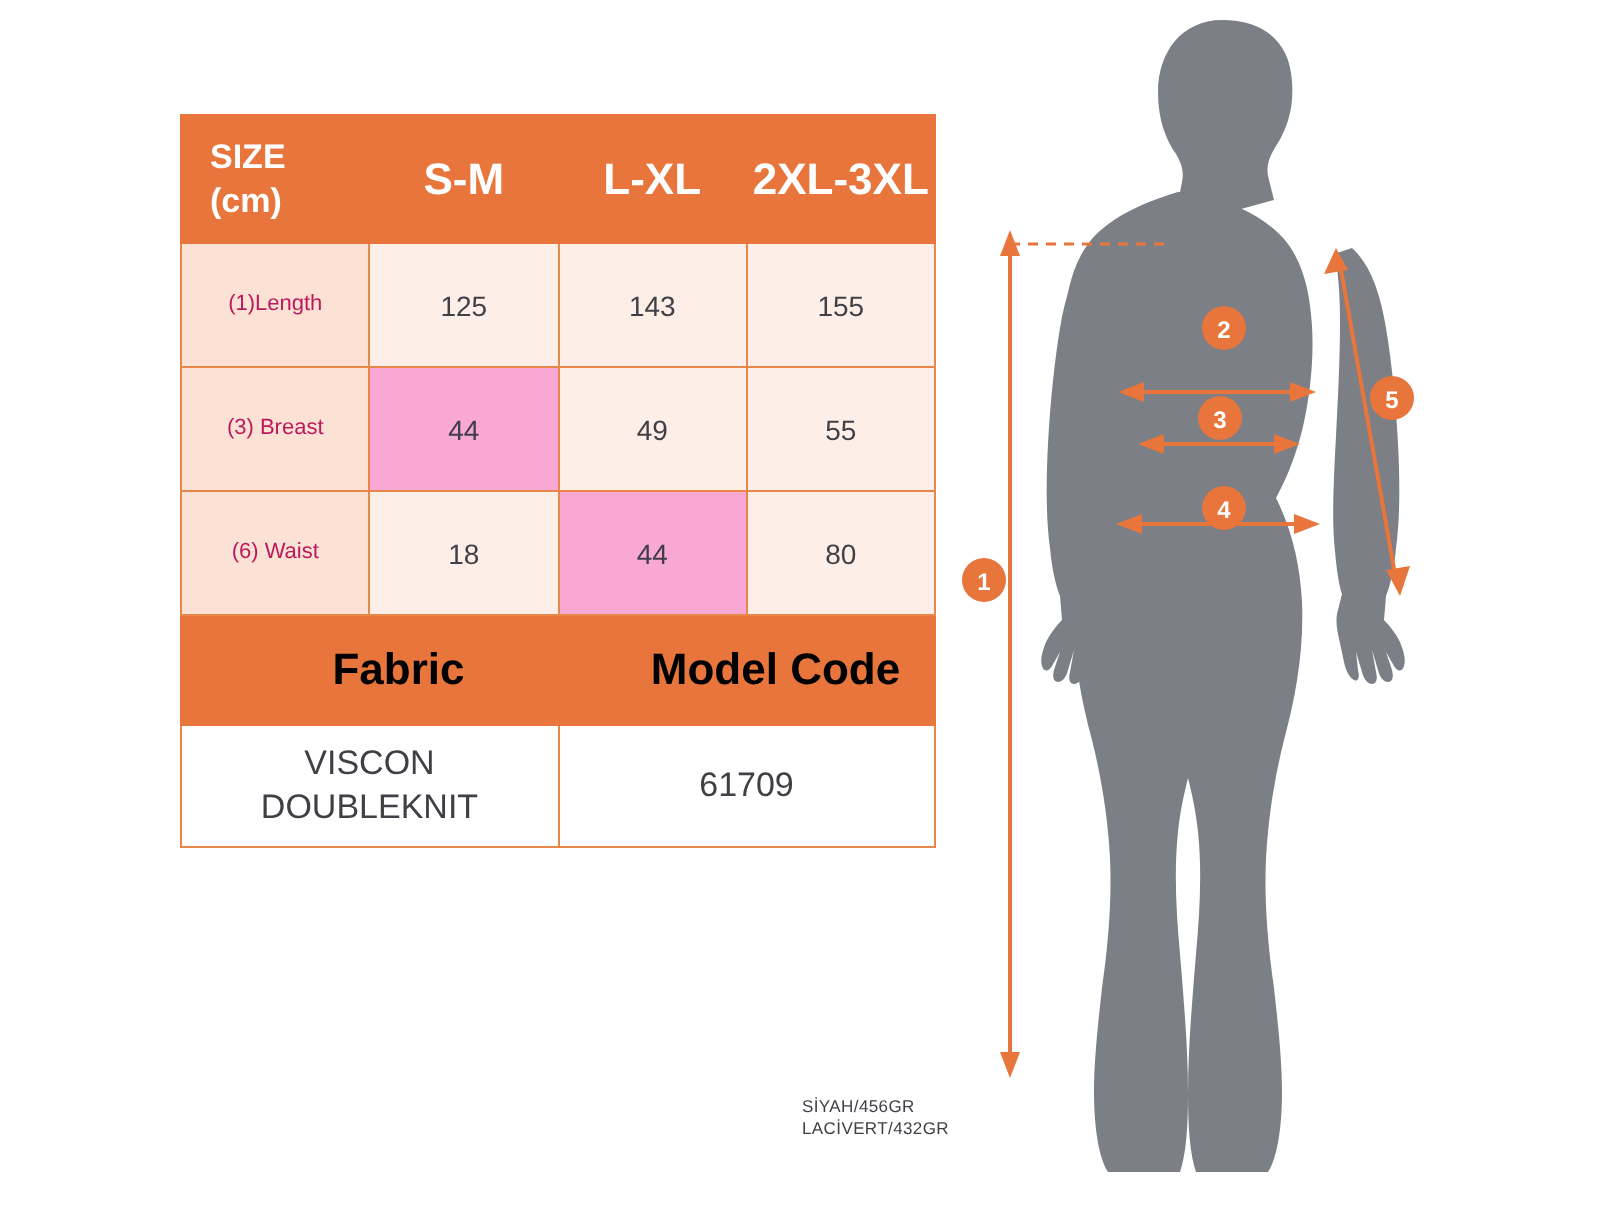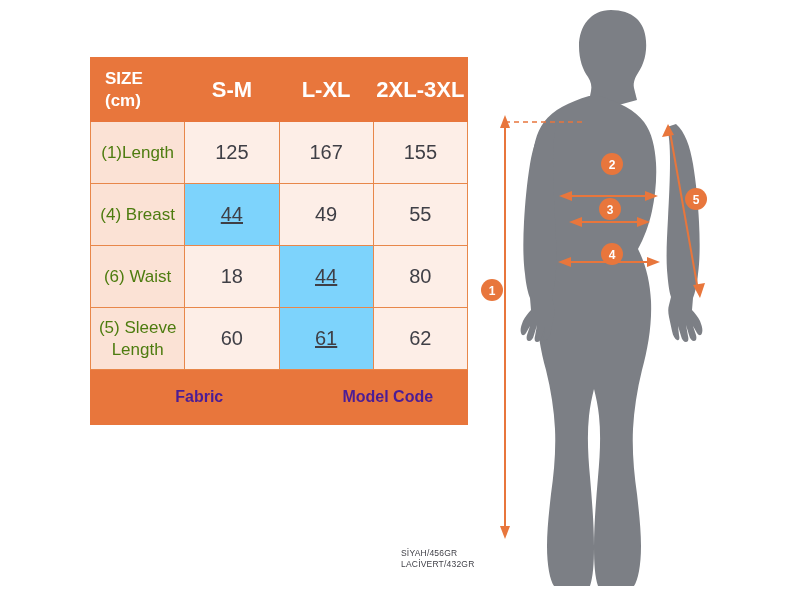--- a/index.html
+++ b/index.html
@@ -49,39 +49,38 @@
     border: 1px solid #e8763c;
   }
   .size-table .hdr.first {
     text-align: left;
     padding-left: 14px;
     font-size: 17px;
     line-height: 1.25;
   }
   .size-table .rowlabel {
     background: #fbe2d5;
-    font-size: 17px;
-    color: #4d7c0f;
+    font-size: 11px;
+    color: #be185d;
     text-align: center;
     line-height: 1.25;
   }
   .size-table .val {
     background: #fdeee7;
-    font-size: 20px;
+    font-size: 14px;
     color: #3f3f46;
   }
   .size-table .val.alt {
-    background: #7dd3fc;
-    text-decoration: underline;
+    background: #f9a8d4;
   }
   .size-table .footer-hdr {
     background: #e8763c;
-    color: #4c1d95;
+    color: #000000;
     font-weight: bold;
-    font-size: 16px;
+    font-size: 22px;
     height: 54px;
     border: 1px solid #e8763c;
     padding-left: 29px;
   }
   .size-table .footer-val {
     background: #ffffff;
     font-size: 17px;
     color: #3f3f46;
     height: 60px;
     line-height: 1.3;
@@ -129,54 +128,52 @@
           <span>(cm)</span>
         </th>
         <th class="hdr">S-M</th>
         <th class="hdr">L-XL</th>
         <th class="hdr">2XL-3XL</th>
       </tr>
 
       <tr>
         <td class="rowlabel">(1)Length</td>
         <td class="val">125</td>
-        <td class="val">167</td>
+        <td class="val">143</td>
         <td class="val">155</td>
       </tr>
 
       <tr>
-        <td class="rowlabel">(4) Breast</td>
+        <td class="rowlabel">(3) Breast</td>
         <td class="val alt">44</td>
         <td class="val">49</td>
         <td class="val">55</td>
       </tr>
 
       <tr>
         <td class="rowlabel">(6) Waist</td>
         <td class="val">18</td>
         <td class="val alt">44</td>
         <td class="val">80</td>
       </tr>
 
 
-      <tr>
-        <td class="rowlabel">
-          <span>(5) Sleeve</span><br>
-          <span>Length</span>
-        </td>
-        <td class="val">60</td>
-        <td class="val alt">61</td>
-        <td class="val">62</td>
-      </tr>
 
       <tr>
         <td class="footer-hdr" colspan="2">Fabric</td>
         <td class="footer-hdr" colspan="2">Model Code</td>
       </tr>
 
+      <tr>
+        <td class="footer-val" colspan="2">
+          <span>VISCON</span><br>
+          <span>DOUBLEKNIT</span>
+        </td>
+        <td class="footer-val" colspan="2">61709</td>
+      </tr>
     </tbody>
   </table>
 
   <div class="figure-area">
     <svg class="figure-svg" width="345" height="609" viewBox="0 0 345 609" xmlns="http://www.w3.org/2000/svg">
 
       <g>
 
         <path fill="#7c7f85" d="M140 10 c-20 0 -32 16 -32 36 c0 14 4 24 9 31 c3 5 4 9 3 14 l-2 10 l26 5 l22 -6 l-3 -12 c-1 -6 1 -10 4 -15 c6 -9 9 -20 8 -32 c-1 -20 -14 -31 -35 -31 z"></path>
 

